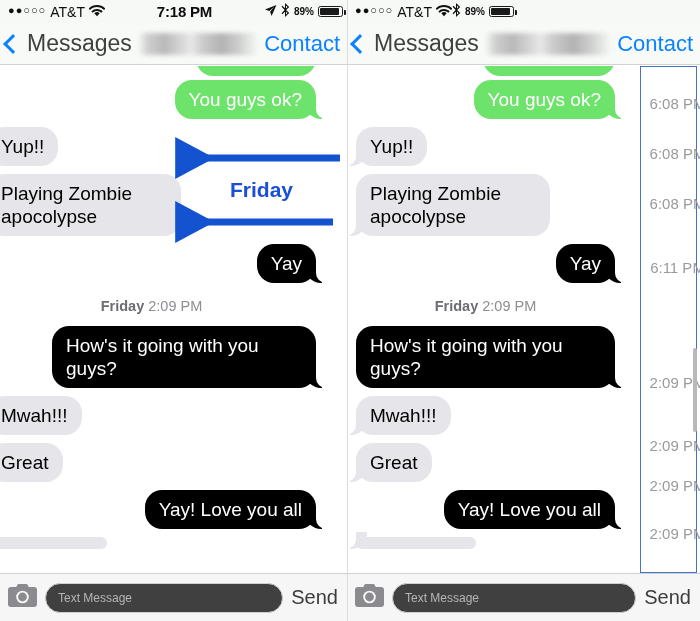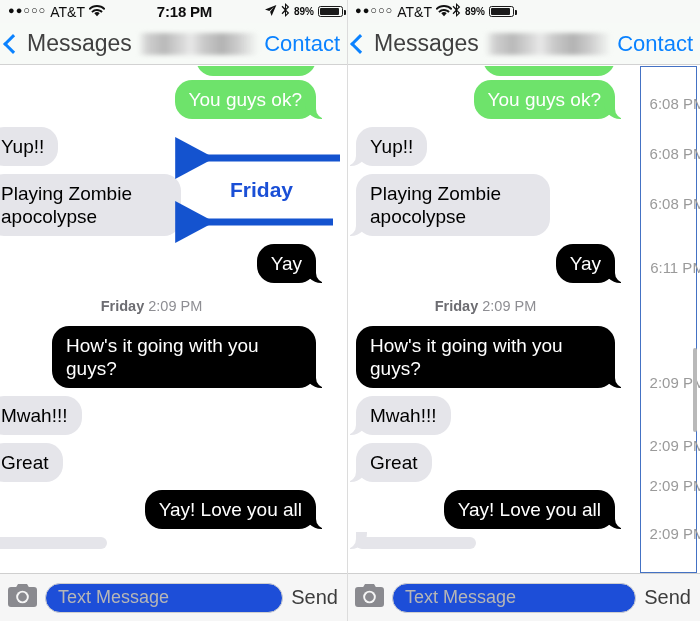--- a/index.html
+++ b/index.html
@@ -151,23 +151,23 @@
 
   
   .toolbar{
     position:absolute;left:0;right:0;bottom:0;height:48px;
     background:#f6f6f6;border-top:1px solid #cfcfcf;
     display:flex;align-items:center;box-sizing:border-box;
   }
   .cam{flex:0 0 auto;margin-left:8px;}
   .textfield{
     flex:1 1 auto;height:30px;margin:0 8px;
-    border:1px solid #cfcfcf;border-radius:15px;background:#1d4ed8;
+    border:1px solid #cfcfcf;border-radius:15px;background:#404040;
     display:flex;align-items:center;padding:0 12px;box-sizing:border-box;
-    color:#b6b6b6;font-size:18px;
+    color:#b6b6b6;font-size:12px;
   }
   .send{
     flex:0 0 auto;margin-right:9px;color:#3c3c3c;font-size:20px;
     font-weight:normal;cursor:pointer;
   }
 
   .divider{
     position:absolute;top:0;left:347px;width:1px;height:621px;
     background:#dcdcdc;z-index:15;
   }

